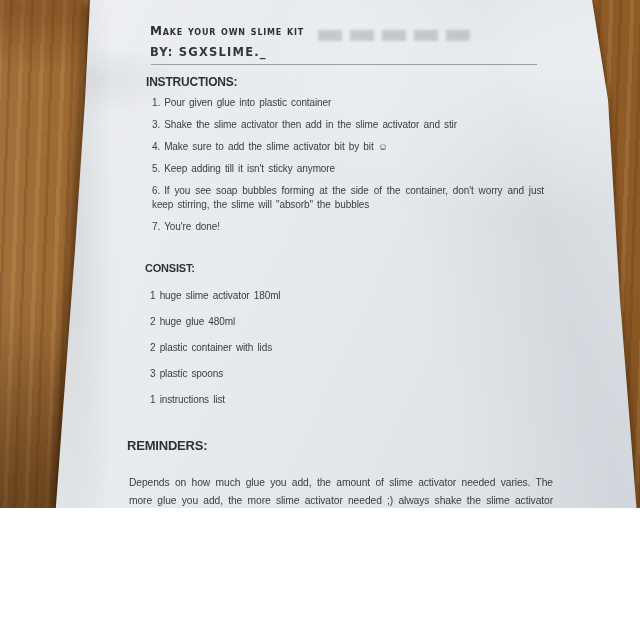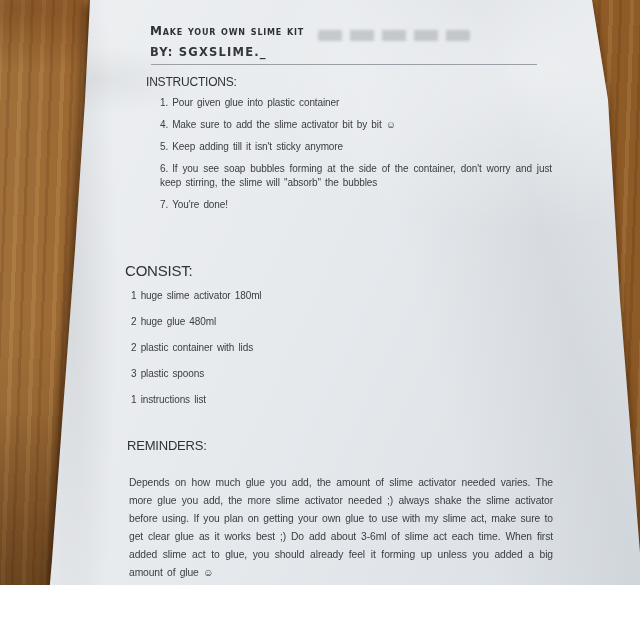--- a/index.html
+++ b/index.html
@@ -1,18 +1,18 @@
 <!DOCTYPE html>
 <html><head>
 <meta charset="utf-8">
 <style>
   html,body{margin:0;padding:0;}
   .scene{
     position:relative;
-    width:640px;height:585px;
+    width:640px;height:508px;
     overflow:hidden;
     font-family:"Liberation Sans",sans-serif;
   }
   
   .wood{
     position:absolute;inset:0;
     background:
       radial-gradient(320px 90px at 20px 8px, rgba(92,42,10,0.35), transparent 70%),
       radial-gradient(500px 300px at 0% 100%, rgba(55,28,6,0.38), transparent 60%),
       repeating-linear-gradient(92deg,
@@ -63,39 +63,39 @@
     font-size:11.5px;font-weight:bold;letter-spacing:1.2px;
     color:#33363a;
     text-align:center;
   }
   .rule{
     position:absolute;left:151px;top:64px;width:386px;height:1px;
     background:#9aa0a7;
   }
   .sec-heading{
     position:absolute;margin:0;
-    font-size:12px;font-weight:normal;letter-spacing:-0.2px;
+    font-size:12px;font-weight:bold;letter-spacing:-0.2px;
     color:#2f3235;
   }
   .h-instructions{left:146px;top:75px;}
-  .h-consist{left:125px;top:262px;font-size:15px;}
+  .h-consist{left:145px;top:262px;font-size:11px;}
   .h-reminders{left:127px;top:438px;font-size:13px;}
   .body-text{
     font-size:10px;line-height:14px;
     letter-spacing:-0.1px;word-spacing:1.5px;
     color:#3a3d41;
   }
   ol.steps{
-    position:absolute;left:160px;top:96px;width:392px;
+    position:absolute;left:152px;top:96px;width:392px;
     margin:0;padding:0;list-style:none;
   }
   ol.steps li{margin:0 0 8px 0;}
   ol.steps .num{margin-right:4px;}
   ul.kit{
-    position:absolute;left:131px;top:289px;width:392px;
+    position:absolute;left:150px;top:289px;width:392px;
     margin:0;padding:0;list-style:none;
   }
   ul.kit li{margin:0 0 12px 0;}
   p.reminders{
     position:absolute;left:117px;top:462px;width:424px;margin:12px;
     text-align:justify;line-height:18px;font-size:10.3px;
   }
 </style>
 </head>
 <body>
@@ -113,20 +113,23 @@
 
       <div class="byline">BY: SGXSLIME._</div>
 
       <div class="rule"></div>
 
       <h2 class="sec-heading h-instructions">INSTRUCTIONS:</h2>
 
       <ol class="steps body-text">
         <li>
           <span class="num">1.</span><span>Pour given glue into plastic container</span>
+        </li>
+        <li>
+          <span class="num">3.</span><span>Shake the slime activator then add in the slime activator and stir</span>
         </li>
         <li>
           <span class="num">4.</span><span>Make sure to add the slime activator bit by bit ☺</span>
         </li>
         <li>
           <span class="num">5.</span><span>Keep adding till it isn't sticky anymore</span>
         </li>
         <li style="text-align:justify;">
           <span class="num">6.</span><span>If you see soap bubbles forming at the side of the container, don't worry and just keep stirring, the slime will "absorb" the bubbles</span>
         </li>

